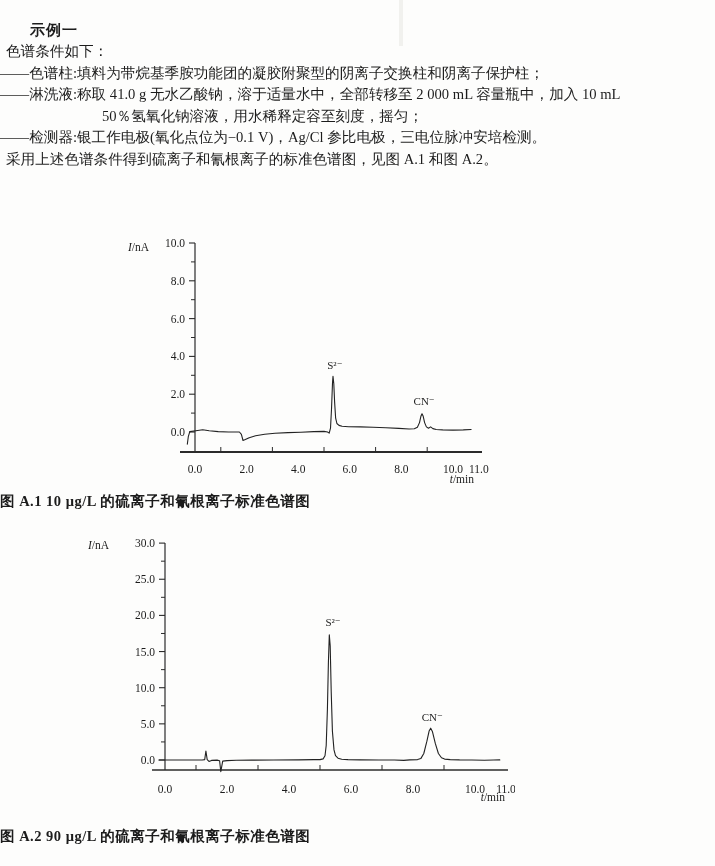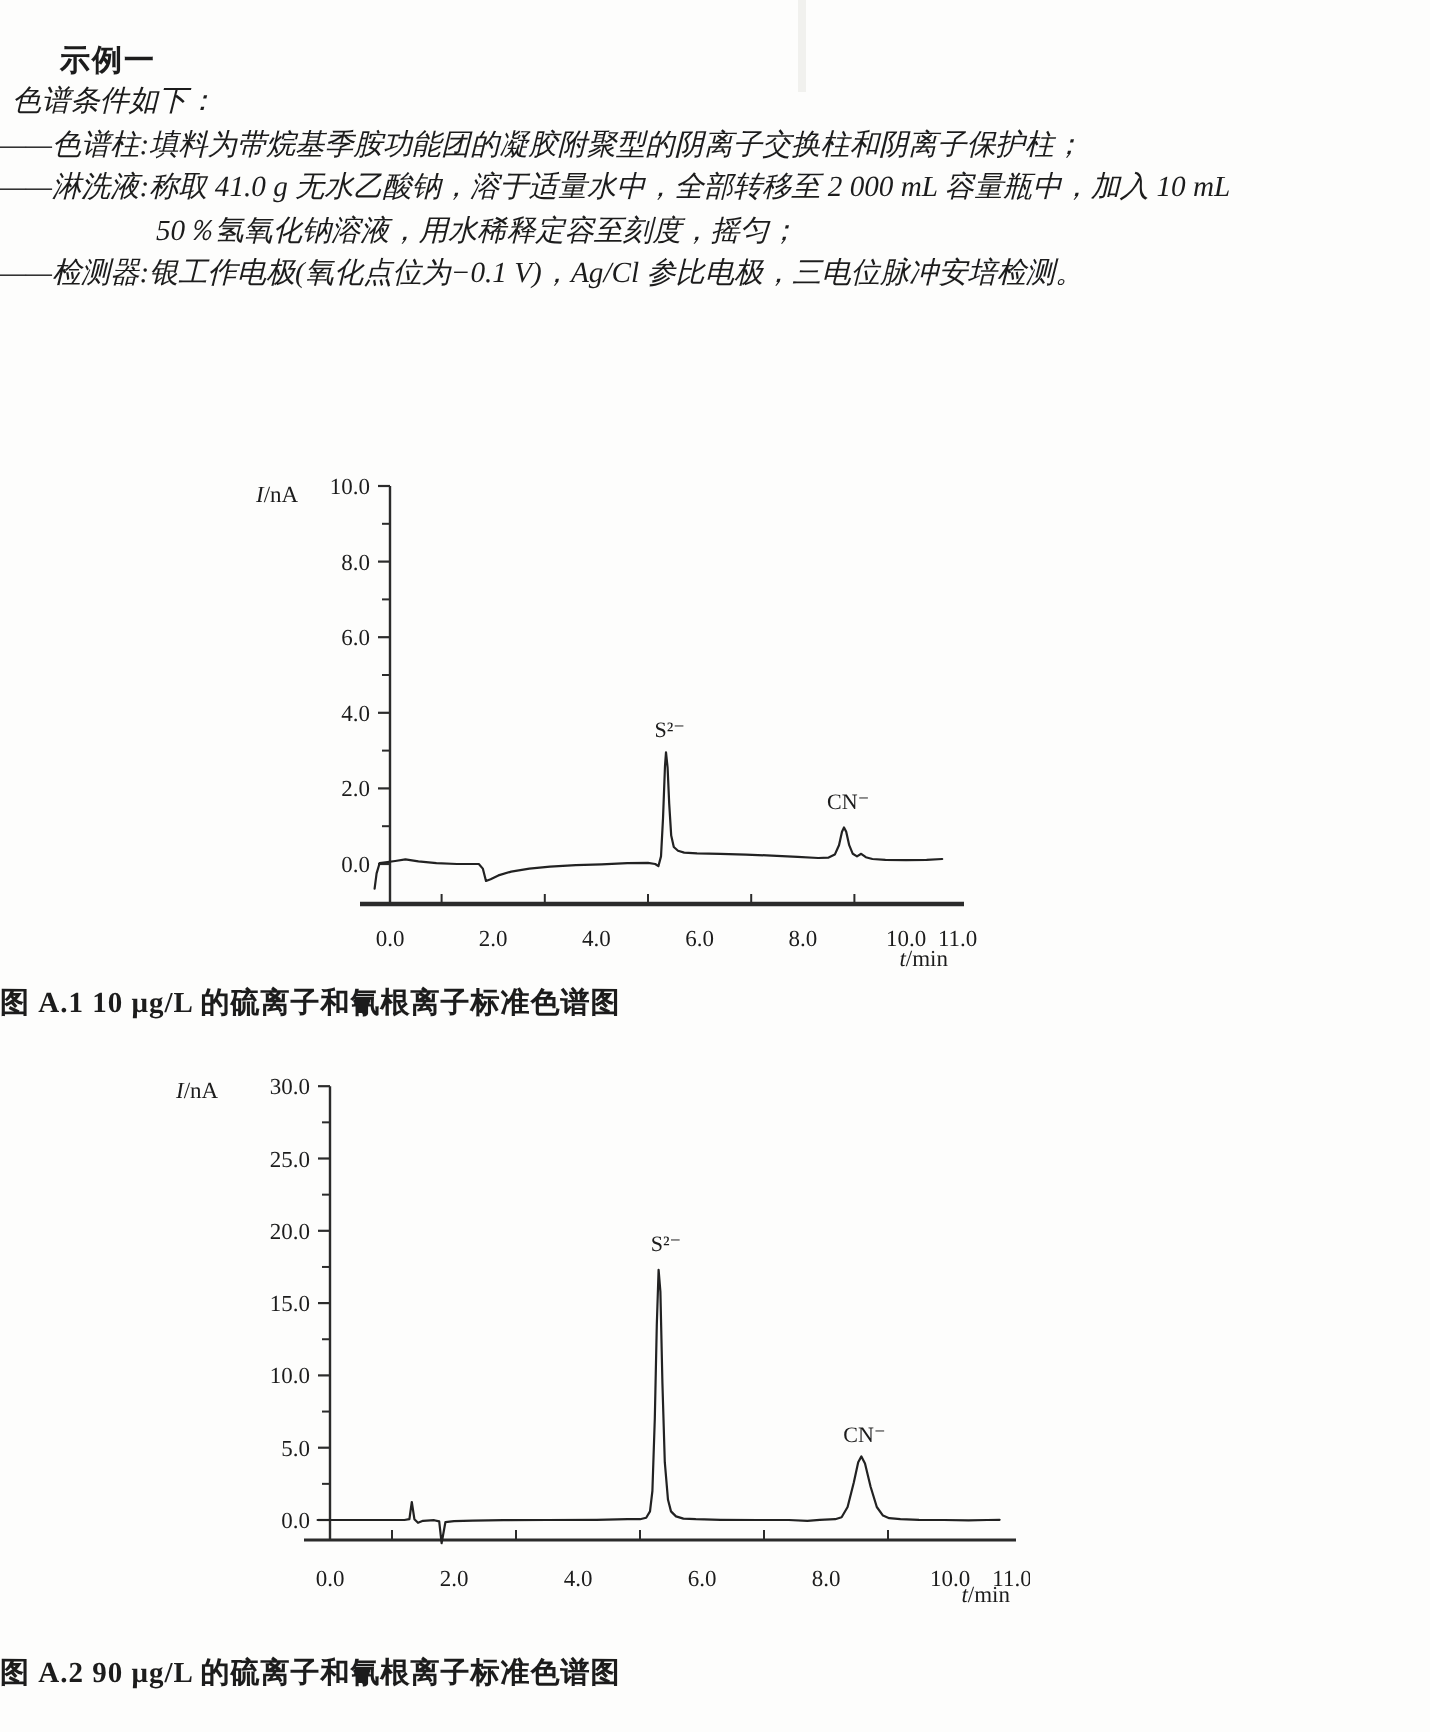--- a/index.html
+++ b/index.html
@@ -10,26 +10,26 @@
     font-family:"Liberation Serif","DejaVu Serif",serif;
     color:#1c1c1c;
     overflow:hidden;
   }
   .doc-title{
     position:absolute;left:30px;top:8px;
     font-size:15px;font-weight:bold;letter-spacing:1px;margin-top:13px;
   }
   .text-block{
     position:absolute;left:0;top:41px;width:715px;
-    font-size:14.6px;line-height:21.6px;font-style:italic;
+    font-size:14.6px;line-height:21.6px;
   }
   .tl{white-space:nowrap;}
   .tl.plain{padding-left:6px;}
   .tl.item{padding-left:0;}
-  .tl.cont{padding-left:78px;}
+  .tl.cont{padding-left:102px;}
   .chart{position:absolute;}
   .chart svg text{
     font-family:"Liberation Serif","DejaVu Serif",serif;
     fill:#1c1c1c;
   }
   .fig-caption{
     position:absolute;left:0;width:680px;
     text-align:left;
     font-size:14.5px;font-weight:bold;letter-spacing:0.5px;
   }
@@ -48,20 +48,21 @@
   <div class="scan-streak"></div>
 
   <div class="doc-title">示例一</div>
 
   <div class="text-block">
       <div class="tl plain">色谱条件如下：</div>
       <div class="tl item">——色谱柱:填料为带烷基季胺功能团的凝胶附聚型的阴离子交换柱和阴离子保护柱；</div>
       <div class="tl item">——淋洗液:称取 41.0 g 无水乙酸钠，溶于适量水中，全部转移至 2 000 mL 容量瓶中，加入 10 mL</div>
       <div class="tl cont">50％氢氧化钠溶液，用水稀释定容至刻度，摇匀；</div>
       <div class="tl item">——检测器:银工作电极(氧化点位为−0.1 V)，Ag/Cl 参比电极，三电位脉冲安培检测。</div>
+      <div class="tl plain">采用上述色谱条件得到硫离子和氰根离子的标准色谱图，见图 A.1 和图 A.2。</div>
     </div>
 
   <div class="chart" style="left: 122px; top: 238px;">
     <svg id="svg-chart-0" width="390" height="254">
         <line x1="73" y1="5" x2="73" y2="214" stroke="#2b2b2b" stroke-width="1.2"></line>
         <line x1="58" y1="214" x2="360" y2="214" stroke="#2b2b2b" stroke-width="2.2"></line>
         <line x1="67" y1="194" x2="73" y2="194" stroke="#2b2b2b" stroke-width="1.1"></line>
         <text x="63" y="198" text-anchor="end" font-size="11.5">0.0</text>
         <line x1="67" y1="156.2" x2="73" y2="156.2" stroke="#2b2b2b" stroke-width="1.1"></line>
         <text x="63" y="160.2" text-anchor="end" font-size="11.5">2.0</text>

